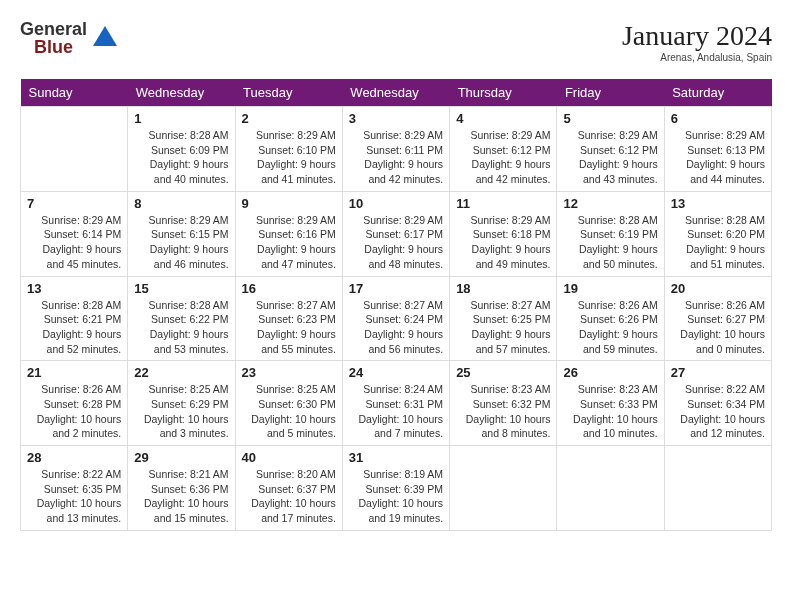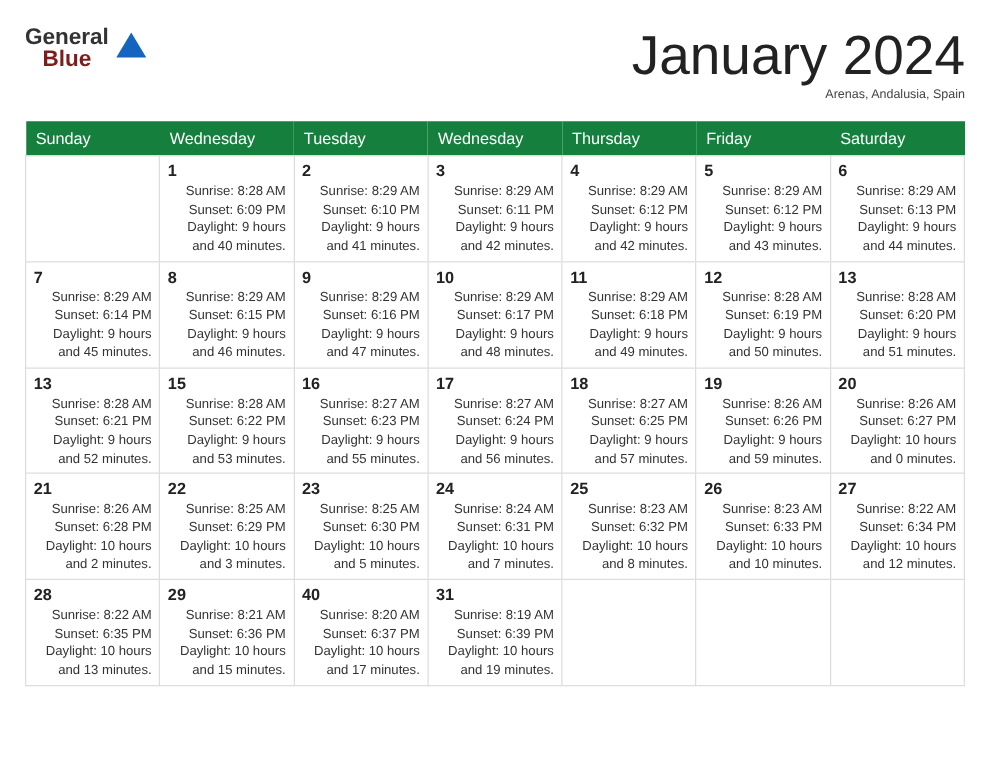--- a/index.html
+++ b/index.html
@@ -38,35 +38,36 @@
     }
     .logo-icon {
       width: 28px;
       height: 28px;
       margin-left: 4px;
     }
     .title-section {
       text-align: right;
     }
     .month-title {
-      font-size: 44px;
+      font-size: 28px;
       font-weight: normal;
       color: #222;
+      font-family: Liberation Serif, serif;
     }
     .location {
       font-size: 10px;
       color: #444;
     }
     .calendar {
       width: 100%;
       border-collapse: collapse;
       font-size: 11px;
     }
     .calendar th {
-      background-color: #15803d;
+      background-color: #701a75;
       color: #fff;
       text-align: left;
       padding: 6px 8px;
       font-size: 13px;
       font-weight: normal;
     }
     .calendar td {
       border: 1px solid #ddd;
       vertical-align: top;
       padding: 4px 6px;

